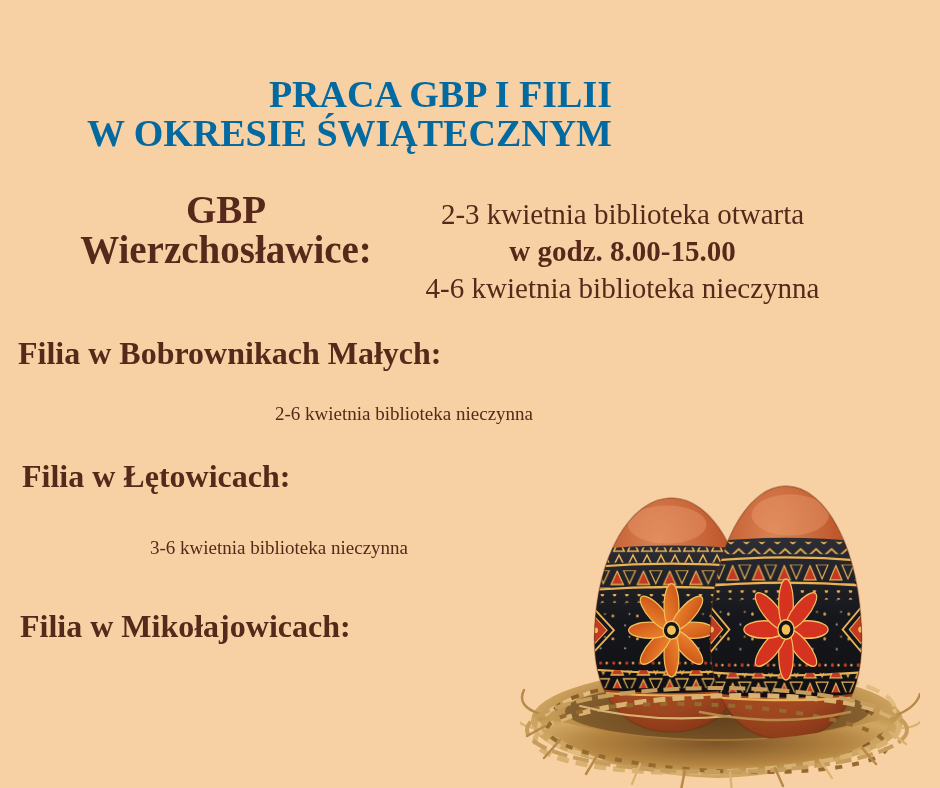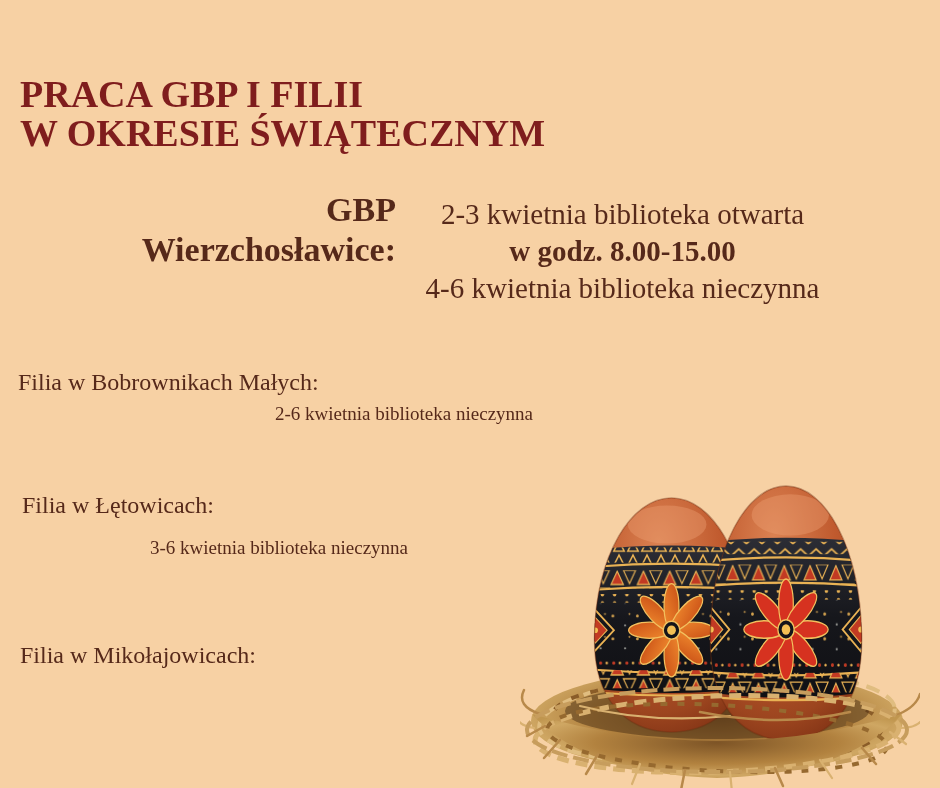--- a/index.html
+++ b/index.html
@@ -7,44 +7,44 @@
     position:relative;
     width:940px;height:788px;
     background:#F7D1A4;
     overflow:hidden;
     font-family:"Liberation Serif","DejaVu Serif",serif;
     color:#56291A;
   }
   .abs{position:absolute;white-space:nowrap;}
   .title{
     left:20px;top:50px;width:592px;
-    text-align:left;
+    text-align:right;
     font-size:38px;font-weight:700;
     line-height:39px;
-    color:#7f1d1d;
+    color:#0369a1;
     white-space:normal;
   }
   .gbp-name{
     left:56px;top:190px;width:340px;
-    text-align:right;
-    font-size:34px;font-weight:700;
+    text-align:center;
+    font-size:39px;font-weight:700;
     line-height:40px;
     white-space:normal;
   }
   .gbp-right{
     left:385px;top:196px;width:475px;
     text-align:center;
     font-size:29px;line-height:37px;
     white-space:normal;
   }
   .gbp-right p{margin:0;}
   .gbp-right .hours{font-weight:700;text-align:center;}
   .gbp-right .closed{}
   .branch-heading{
-    font-size:24px;font-weight:400;line-height:30px;margin-top:29px;
+    font-size:32px;font-weight:700;line-height:30px;
   }
   .closed-line{
     font-size:19px;line-height:32px;
   }
   .h-bobrowniki{left:18px;top:338px;}
   .c-bobrowniki{left:275px;top:398px;}
   .h-letowice{left:22px;top:461px;}
   .c-letowice{left:120px;top:532px;margin-left:30px;}
   .h-mikolajowice{left:20px;top:611px;}
   .c-mikolajowice{left:90px;top:678px;}

